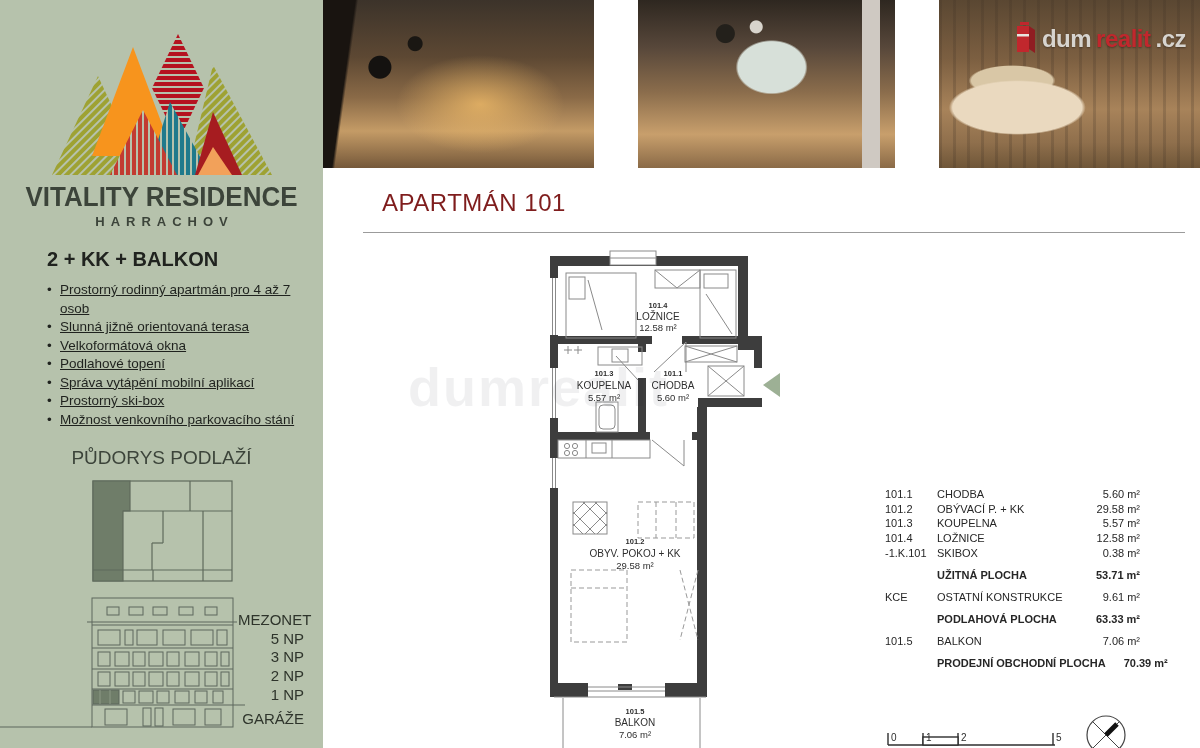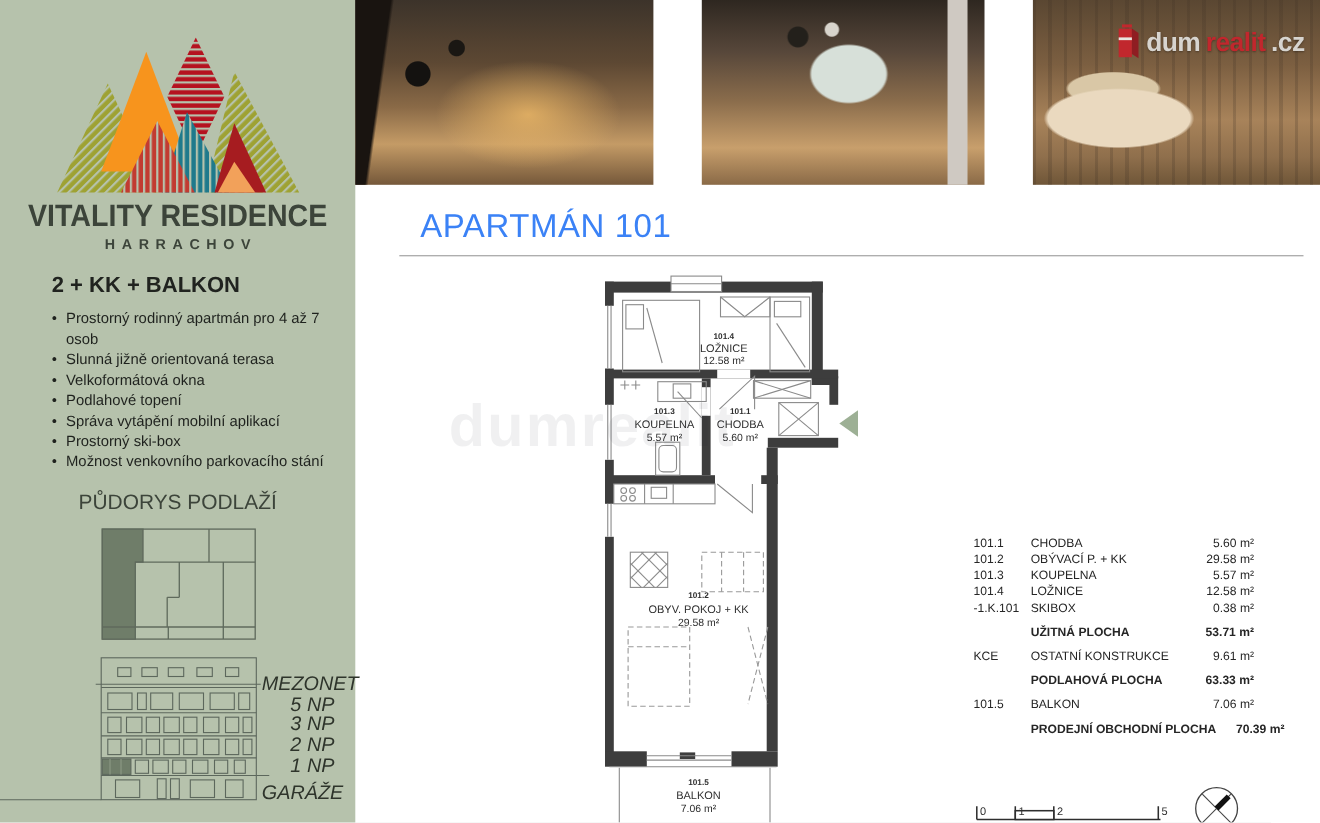--- a/index.html
+++ b/index.html
@@ -7,28 +7,28 @@
         font-family:"Liberation Sans",sans-serif;}
   
   .sidebar{position:absolute;left:0;top:0;width:323px;height:748px;background:#b6c2ac;}
   .logo-svg{position:absolute;left:40px;top:26px;}
   .brand-title{position:absolute;left:0;top:181px;width:323px;text-align:center;
     font-size:26px;font-weight:700;color:#3c443a;letter-spacing:0;transform:scaleY(1.08);}
   .brand-sub{position:absolute;left:0;top:214px;width:323px;text-align:center;
     font-size:13px;font-weight:700;color:#3c443a;letter-spacing:6px;text-indent:6px;}
   .unit-type{position:absolute;left:47px;top:248px;font-size:20px;font-weight:700;color:#20231f;}
   .features{position:absolute;left:47px;top:281px;width:265px;margin:0;padding:0;list-style:none;}
-  .features li{position:relative;padding-left:13px;font-size:13.5px;line-height:18.5px;color:#1f221e;}
+  .features li{position:relative;padding-left:13px;font-size:13.5px;line-height:18.5px;color:#1f221e;text-decoration:underline;}
   .features li::before{content:"•";position:absolute;left:0;top:0;color:#1f221e;}
   .pudorys-heading{position:absolute;left:0;top:447px;width:323px;text-align:center;
     font-size:19px;font-weight:500;color:#3c443a;}
   .outline-svg{position:absolute;left:90px;top:478px;}
   .elevation-svg{position:absolute;left:0;top:590px;}
   .floor-label{position:absolute;left:238px;width:66px;text-align:right;
-    font-size:18px;font-weight:500;color:#2e342b;font-style:italic;}
+    font-size:15px;font-weight:500;color:#2e342b;}
   .fl-0{top:611px}.fl-1{top:630px}.fl-2{top:648px}.fl-3{top:667px}.fl-4{top:686px}.fl-5{top:710px}
   
   .photos{position:absolute;left:323px;top:0;width:877px;height:168px;display:flex;gap:44px;}
   .photo{position:relative;height:168px;}
   .photo1{width:301px;background:
     radial-gradient(circle at 21% 40%,#141210 11px,rgba(20,18,16,0) 12px),
     radial-gradient(circle at 34% 26%,#1a1713 7px,rgba(0,0,0,0) 8px),
     radial-gradient(ellipse 120px 70px at 58% 62%,rgba(244,190,105,.75),rgba(244,190,105,0) 70%),
     linear-gradient(98deg,#191410 0 11%,rgba(25,20,16,0) 12%),
     linear-gradient(180deg,#3c332a 0%,#5d4833 34%,#8a6a47 58%,#c49b66 78%,#75583a 100%);}
@@ -41,21 +41,21 @@
   .photo3{width:290px;background:
     radial-gradient(ellipse 95px 38px at 30% 64%,#ead9bf 68%,rgba(234,217,191,0) 72%),
     radial-gradient(ellipse 70px 25px at 28% 48%,#d9c7a6 58%,rgba(217,199,166,0) 62%),
     repeating-linear-gradient(90deg,rgba(62,48,36,.22) 0 3px,rgba(0,0,0,0) 3px 14px),
     linear-gradient(180deg,#5a4732 0%,#7c5f41 35%,#a8835a 65%,#8f6f4c 85%,#6f5638 100%);}
   .brand-logo{position:absolute;top:22px;right:14px;display:flex;align-items:center;gap:5px;}
   .brand-logo .t{font-size:24px;font-weight:700;letter-spacing:-0.5px;
     text-shadow:0 1px 2px rgba(0,0,0,.35);}
   .t-gray{color:#d7d4cf;} .t-red{color:#c1272d;}
   
-  .main-title{position:absolute;left:382px;top:189px;font-size:30px;color:#3b82f6;letter-spacing:.5px;text-align:right;}
+  .main-title{position:absolute;left:382px;top:189px;font-size:24px;color:#7f1d1d;letter-spacing:.5px;text-align:right;}
   .rule{position:absolute;left:363px;top:232px;width:822px;height:1px;background:#9b9b9b;}
   .plan-svg{position:absolute;left:540px;top:250px;}
   .watermark{position:absolute;left:408px;top:356px;font-size:54px;font-weight:700;
     color:#0f172a;opacity:.06;letter-spacing:2px;pointer-events:none;}
   
   .area-table{position:absolute;left:885px;top:487px;width:255px;font-size:11px;color:#262626;}
   .trow{display:flex;height:14.6px;align-items:center;}
   .trow.gap{margin-top:7.5px;}
   .trow.bold{font-weight:700;}
   .c-id{width:52px;flex:none;}

